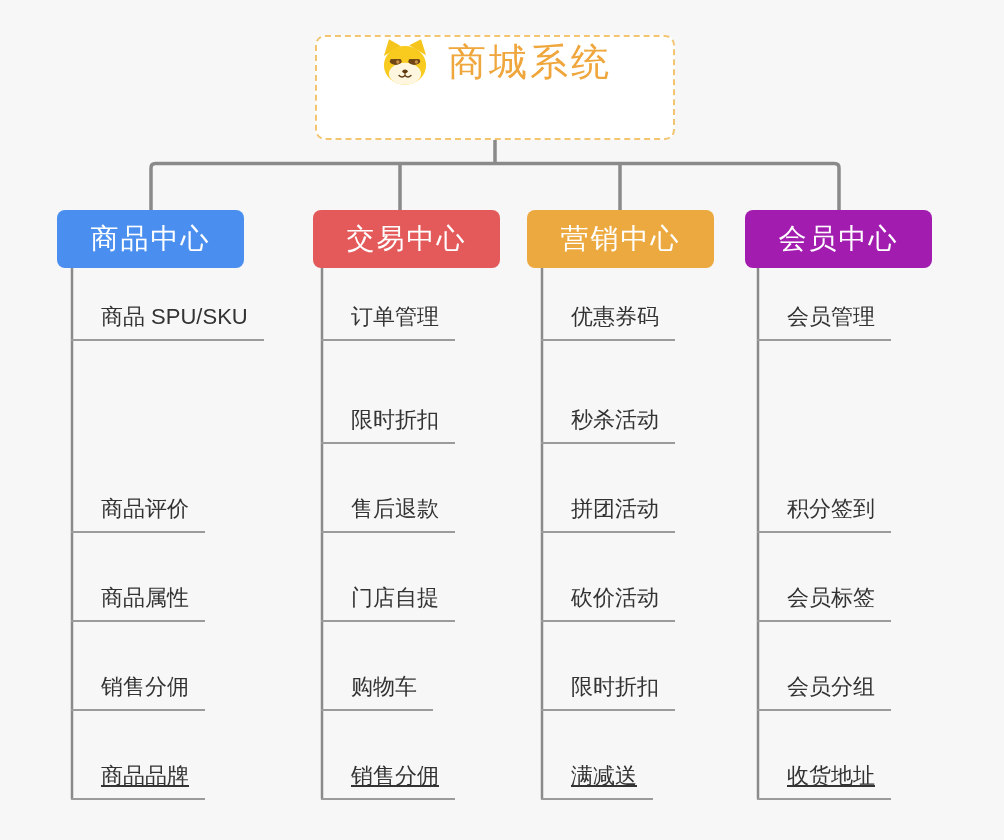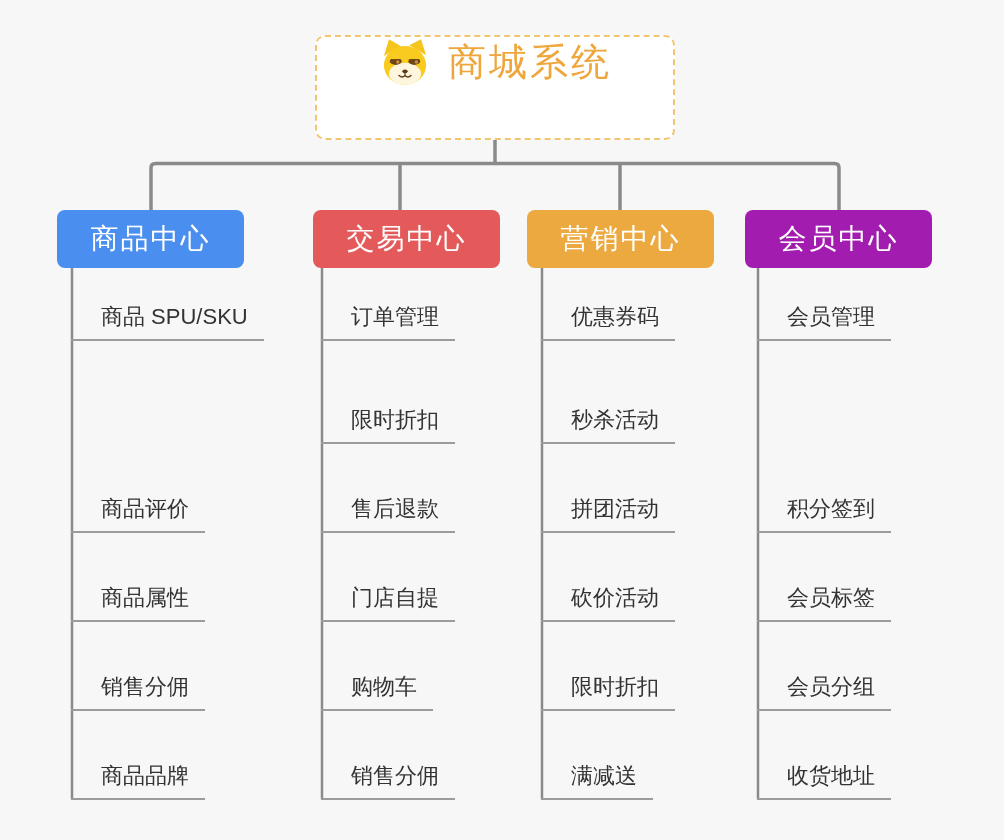--- a/index.html
+++ b/index.html
@@ -75,21 +75,21 @@
   }
   .c0{left:71px;}
   .c1{left:321px;}
   .c2{left:541px;}
   .c3{left:757px;}
   .r0{top:299px;}
   .r1{top:402px;}
   .r2{top:491px;}
   .r3{top:580px;}
   .r4{top:669px;}
-  .r5{top:758px;}
+  .r5{top:758px;text-decoration:underline;}
 </style>
 </head>
 <body>
 
 <div class="canvas">
 
   <svg class="connectors" viewBox="0 0 1004 840" xmlns="http://www.w3.org/2000/svg">
     <g stroke="#8a8a8a" fill="none" stroke-width="3.5">
       <path d="M495 140 V163.5"></path>
       <path d="M151 211 V168 Q151 163.5 155.5 163.5 H834.5 Q839 163.5 839 168 V211"></path>

